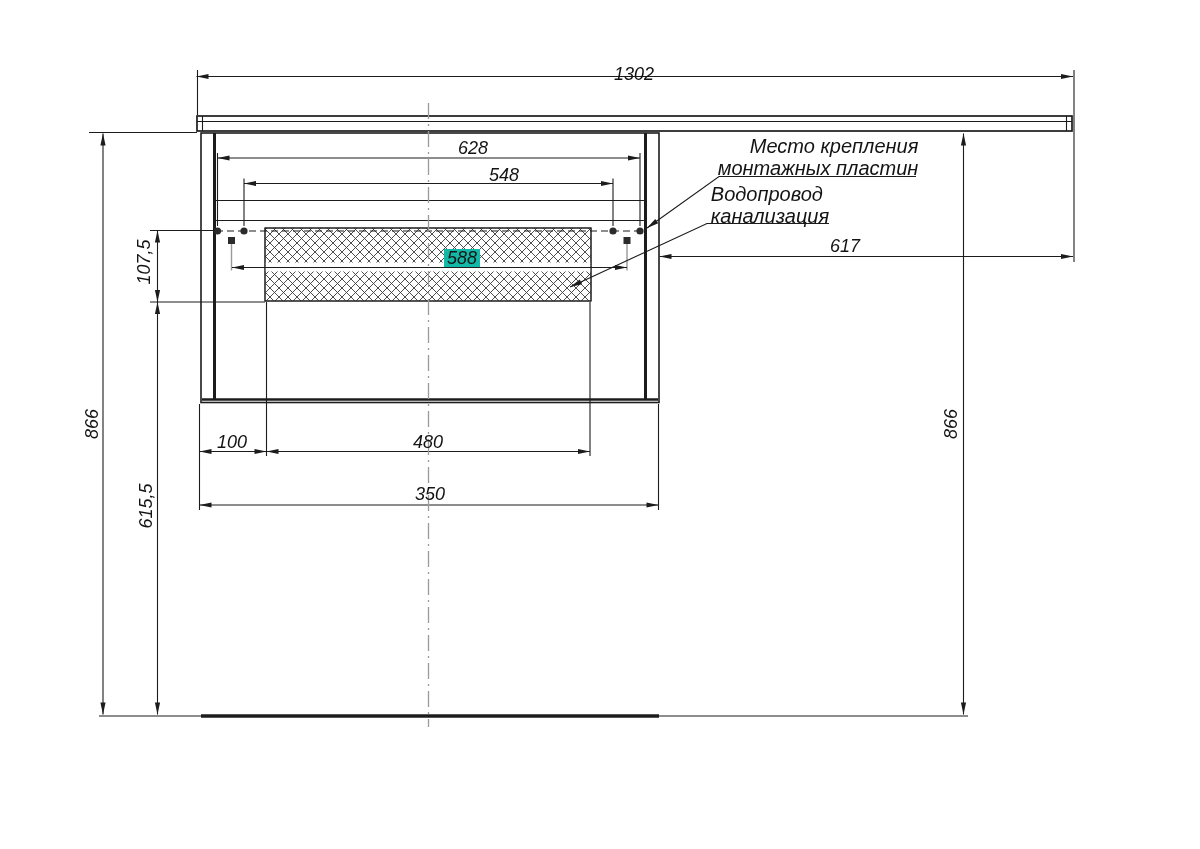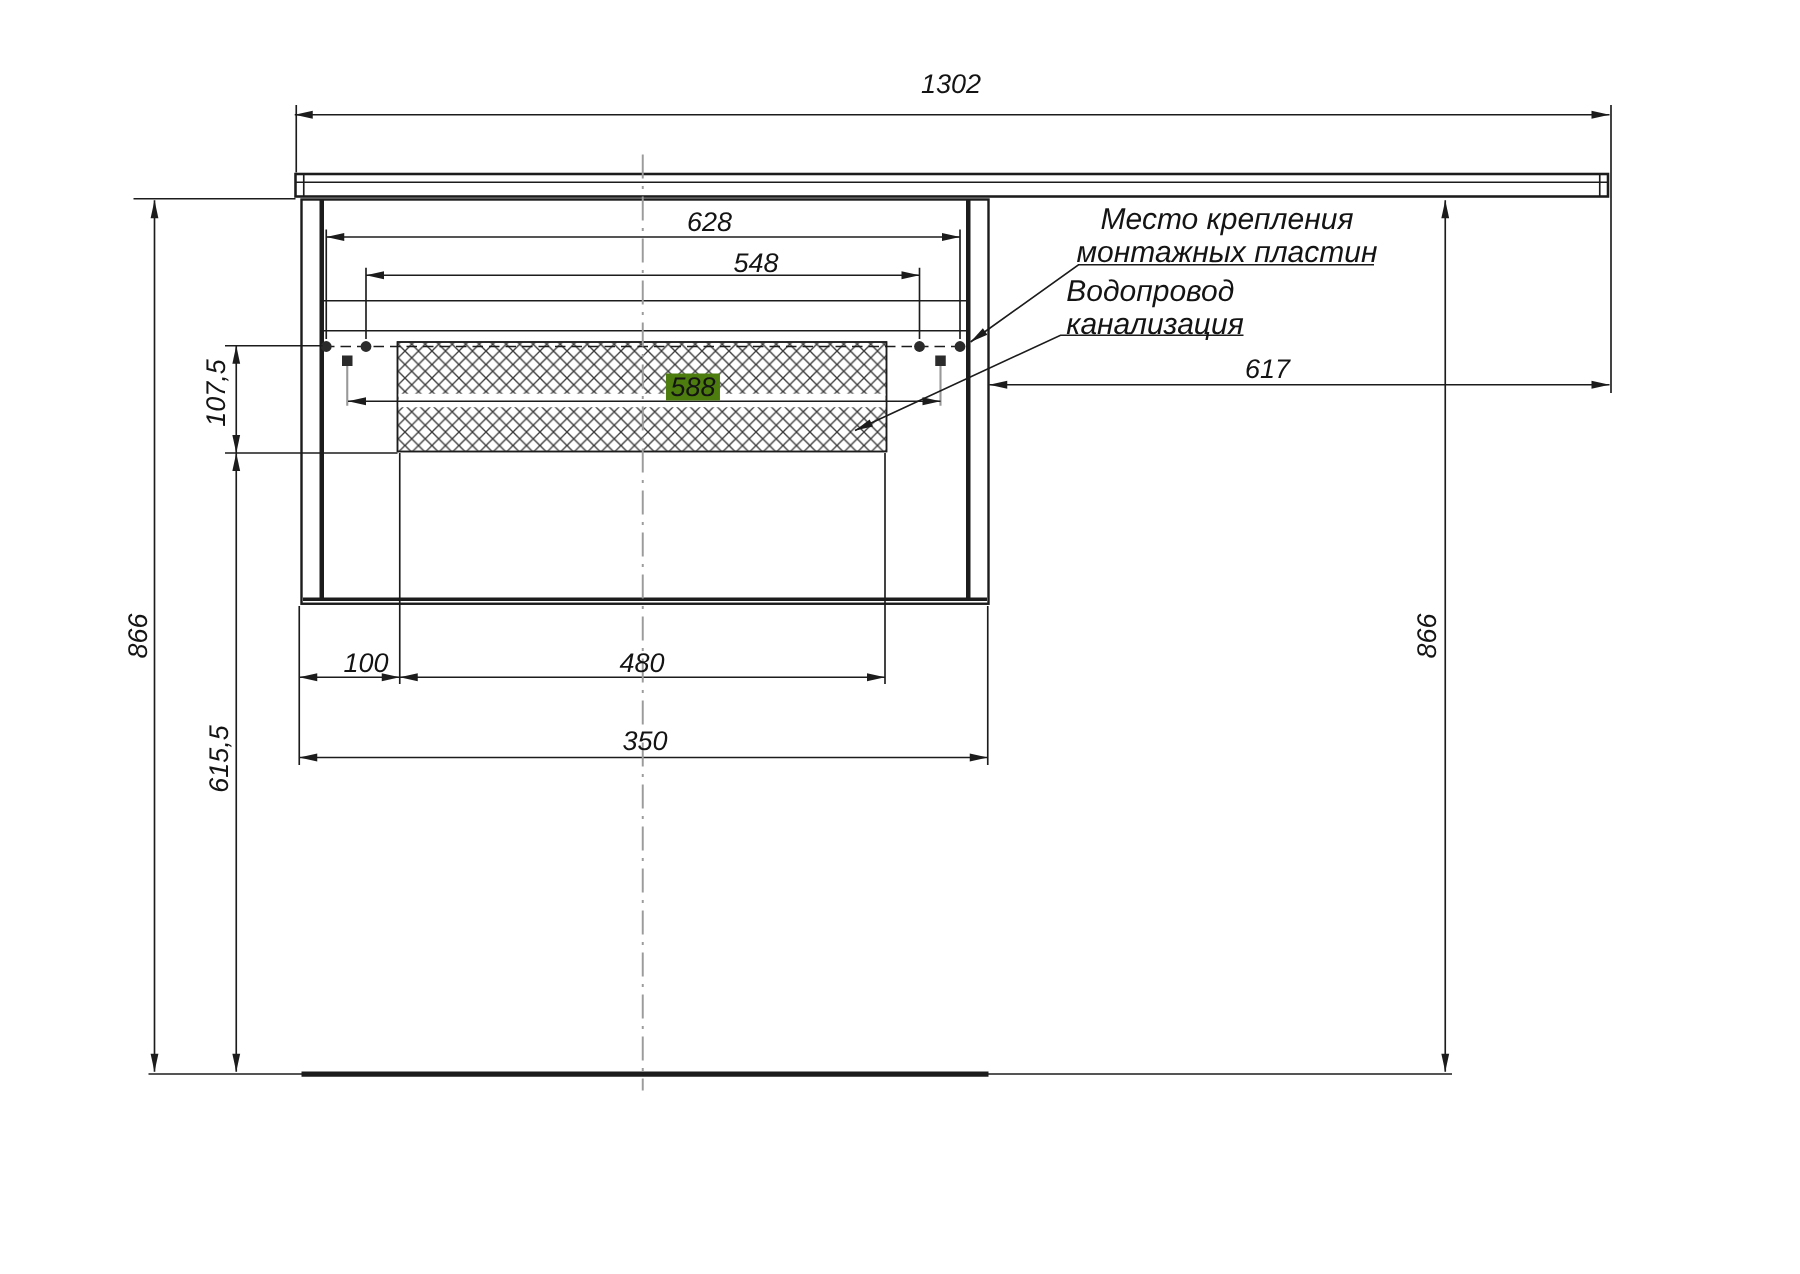--- a/index.html
+++ b/index.html
@@ -15,22 +15,22 @@
     position:absolute;
     color:#141414;
     font-style:italic;
     white-space:nowrap;
     transform:translate(-50%,-50%);
     line-height:1.0;
   }
   .dim{font-size:18px;}
   .rot{transform:translate(-50%,-50%) rotate(-90deg);}
   .note{font-size:20px;line-height:1.08;}
-  .note.center{text-align:center;}
-  .bg{background:#4d7c0f;padding:0 3px;}
+  .note.center{text-align:right;}
+  .bg{background:#14b8a6;padding:0 3px;}
 </style>
 </head>
 <body>
 
 <div class="stage">
 
   <svg width="1200" height="849" viewBox="0 0 1200 849" fill="none" stroke="#1c1c1c" stroke-width="1.1">
     <defs>
       <marker id="arr" viewBox="0 0 14 8" markerWidth="14" markerHeight="8" refX="12.5" refY="4" orient="auto-start-reverse" markerUnits="userSpaceOnUse">
         <path d="M12.5,4 L0.5,1.4 L0.5,6.6 Z" fill="#1c1c1c" stroke="none"></path>
@@ -136,30 +136,30 @@
     </g>
     <g>
       <polyline points="570,287 707,223.5 829,223.5" marker-start="url(#arr)"></polyline>
     </g>
 
     <g>
       <line x1="428.5" y1="103" x2="428.5" y2="727" stroke="#9b9b9b" stroke-width="1.3" stroke-dasharray="16 5 2 5"></line>
     </g>
   </svg>
 
-  <div class="txt dim" style="left:634px;top:56px;text-align:right;">1302</div>
+  <div class="txt dim" style="left:634px;top:74px;text-align:right;">1302</div>
   <div class="txt dim" style="left:473px;top:148px;">628</div>
   <div class="txt dim" style="left:478px;top:175px;margin-left:26px;">548</div>
   <div class="txt dim bg" style="left:462px;top:258px;">588</div>
   <div class="txt dim" style="left:845px;top:246px;text-align:center;">617</div>
   <div class="txt dim rot" style="left:144px;top:262px;">107,5</div>
   <div class="txt dim rot" style="left:92px;top:424px;">866</div>
   <div class="txt dim rot" style="left:146px;top:506px;">615,5</div>
   <div class="txt dim rot" style="left:951px;top:424px;">866</div>
-  <div class="txt dim" style="left:244px;top:442px;font-style:italic;">100</div>
+  <div class="txt dim" style="left:232px;top:442px;font-style:italic;">100</div>
   <div class="txt dim" style="left:428px;top:442px;">480</div>
   <div class="txt dim" style="left:430px;top:494px;">350</div>
 
   <div class="txt note center" style="left:818px;top:158px;">
     <div>Место крепления</div>
     <div>монтажных пластин</div>
   </div>
   <div class="txt note" style="left:770px;top:206px;">
     <div>Водопровод</div>
     <div>канализация</div>

